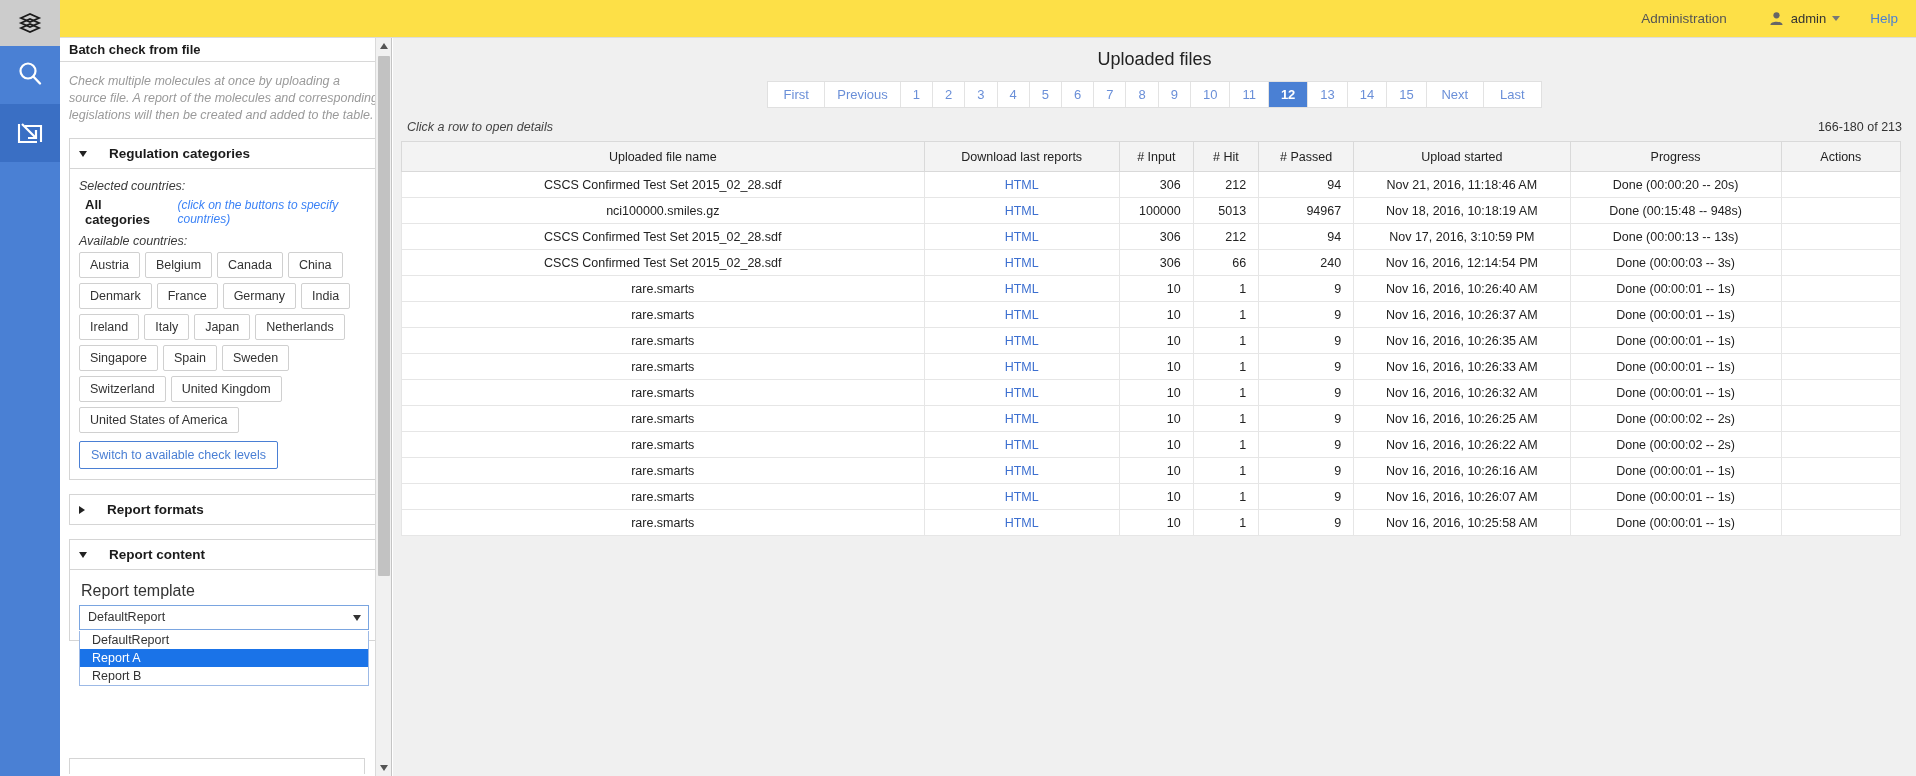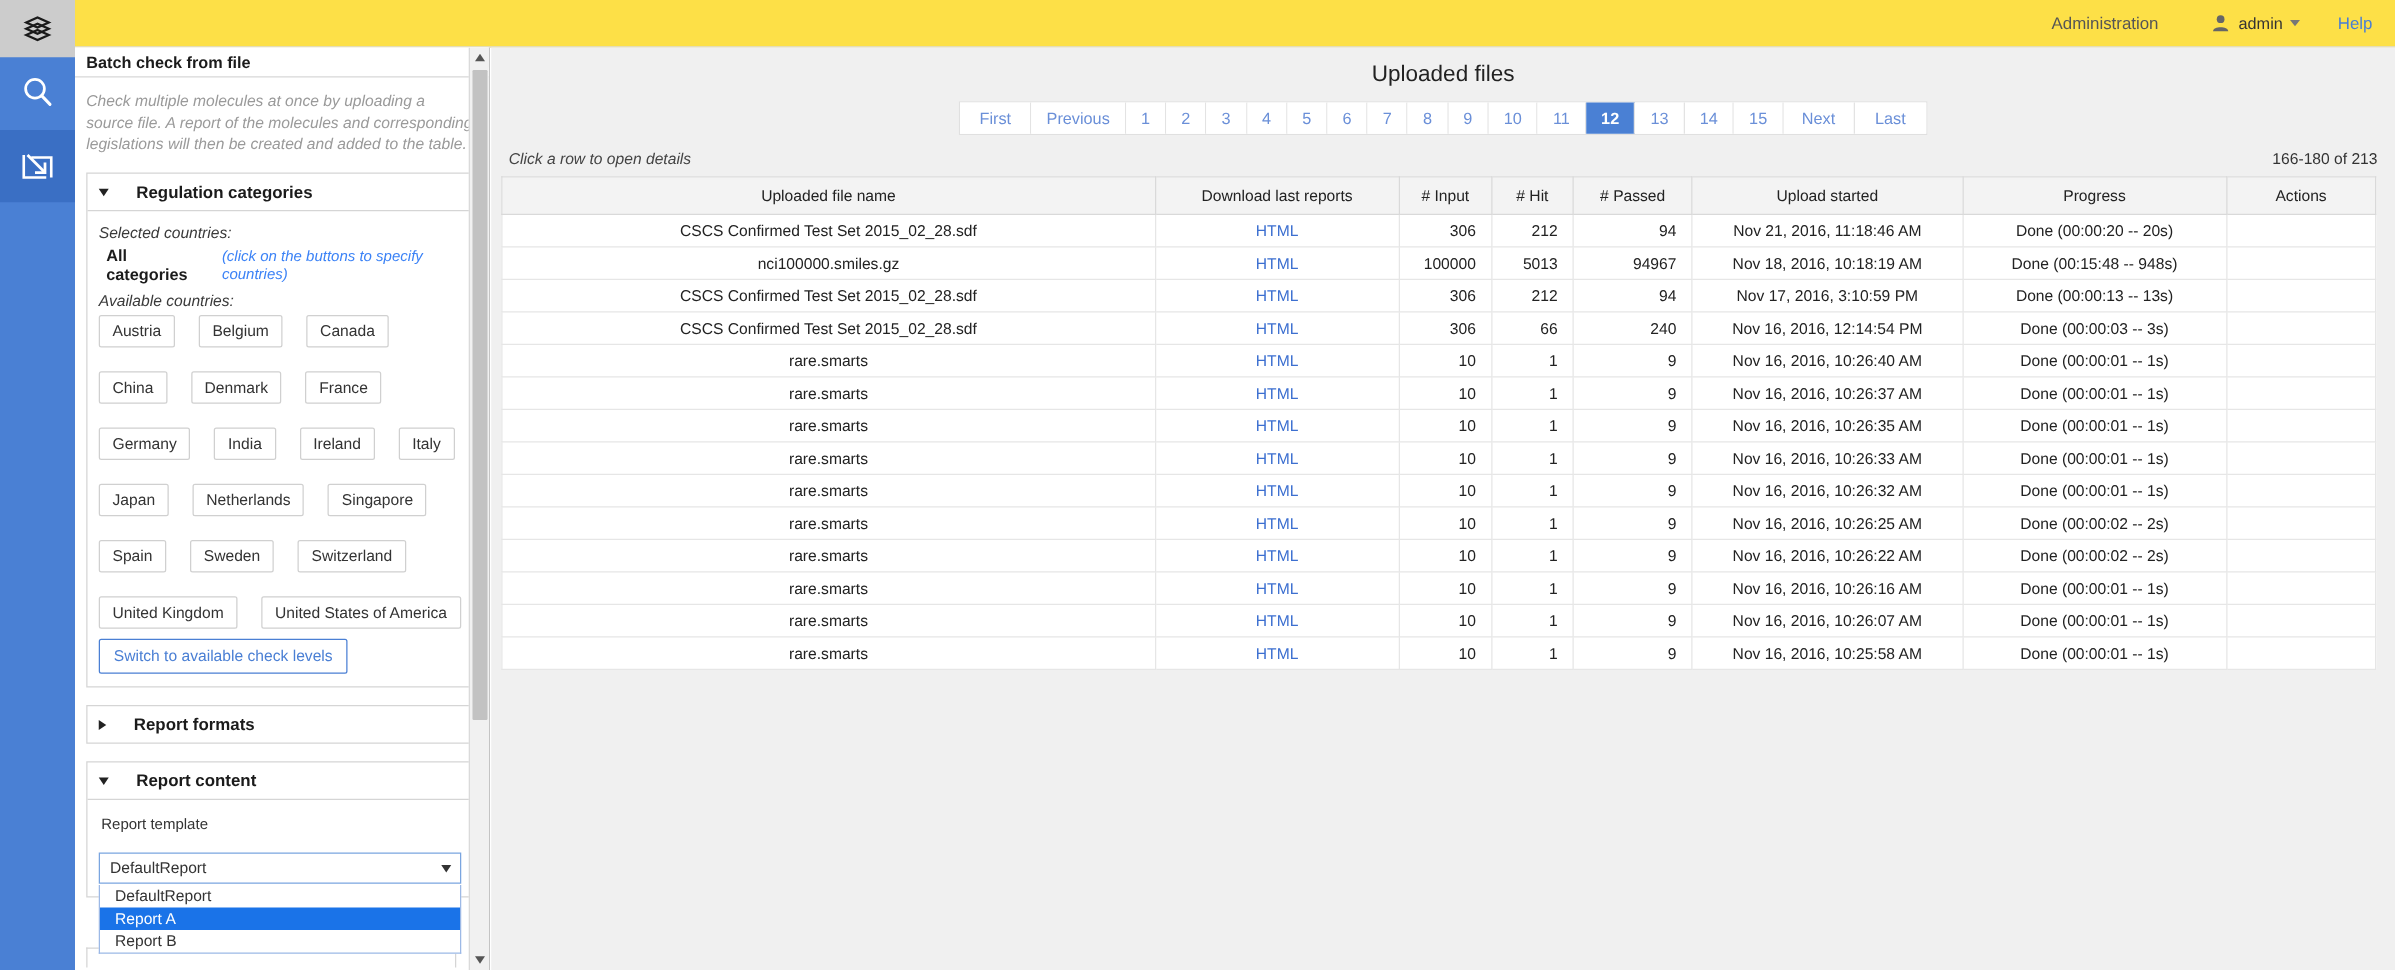--- a/index.html
+++ b/index.html
@@ -89,32 +89,32 @@
     display:flex; align-items:center; gap:22px;
   }
   .section-head.collapsed { border-bottom: none; }
   .tri-dn { width:0;height:0;border-left:4.5px solid transparent;border-right:4.5px solid transparent;border-top:6px solid #222; }
   .tri-rt { width:0;height:0;border-top:4.5px solid transparent;border-bottom:4.5px solid transparent;border-left:6px solid #222; }
   .section-body { padding: 7px 9px 10px 9px; }
   .it-label { font-style: italic; font-size: 12.5px; color: #3a3a3a; margin: 3px 0 4px 0; }
   .sel-row { display:flex; align-items:baseline; margin: 3px 0 7px 6px; }
   .sel-all { font-weight: bold; font-size: 13px; color:#1b1b1b; }
   .sel-hint { font-style: italic; color: #3b82f6; font-size: 12px; margin-left: 16px; }
-  .country-wrap { display:flex; flex-wrap:wrap; gap:19px; margin-top:0; }
+  .country-wrap { display:flex; flex-wrap:wrap; gap:5px; margin-top:0; }
   .country-btn {
     border:1px solid #d0d0d0; background:#fff; color:#333;
     padding: 5px 10px; font-size:12.5px; cursor:pointer; border-radius:2px;
     white-space: nowrap;
   }
   .btn-switch {
     margin-top: 8px;
     border:1px solid #4a7fd4; color:#4a7fd4; background:#fff;
     padding: 6px 11px; font-size: 12.5px; cursor:pointer; border-radius:2px;
   }
-  .field-label { font-size: 12px; color:#333; margin: 5px 0 16px 2px; }
+  .field-label { font-size: 16px; color:#333; margin: 5px 0 5px 2px; }
   .select-box {
     position: relative;
     border: 1px solid #7aa5e0; background: #fff;
     height: 25px; line-height: 23px; padding: 0 22px 0 8px;
     font-size: 12.5px; color:#333; cursor:pointer;
     width: 290px;
   }
   .select-arrow {
     position:absolute; right:7px; top:9px;
     width:0;height:0;border-left:4px solid transparent;border-right:4px solid transparent;border-top:6px solid #333;

